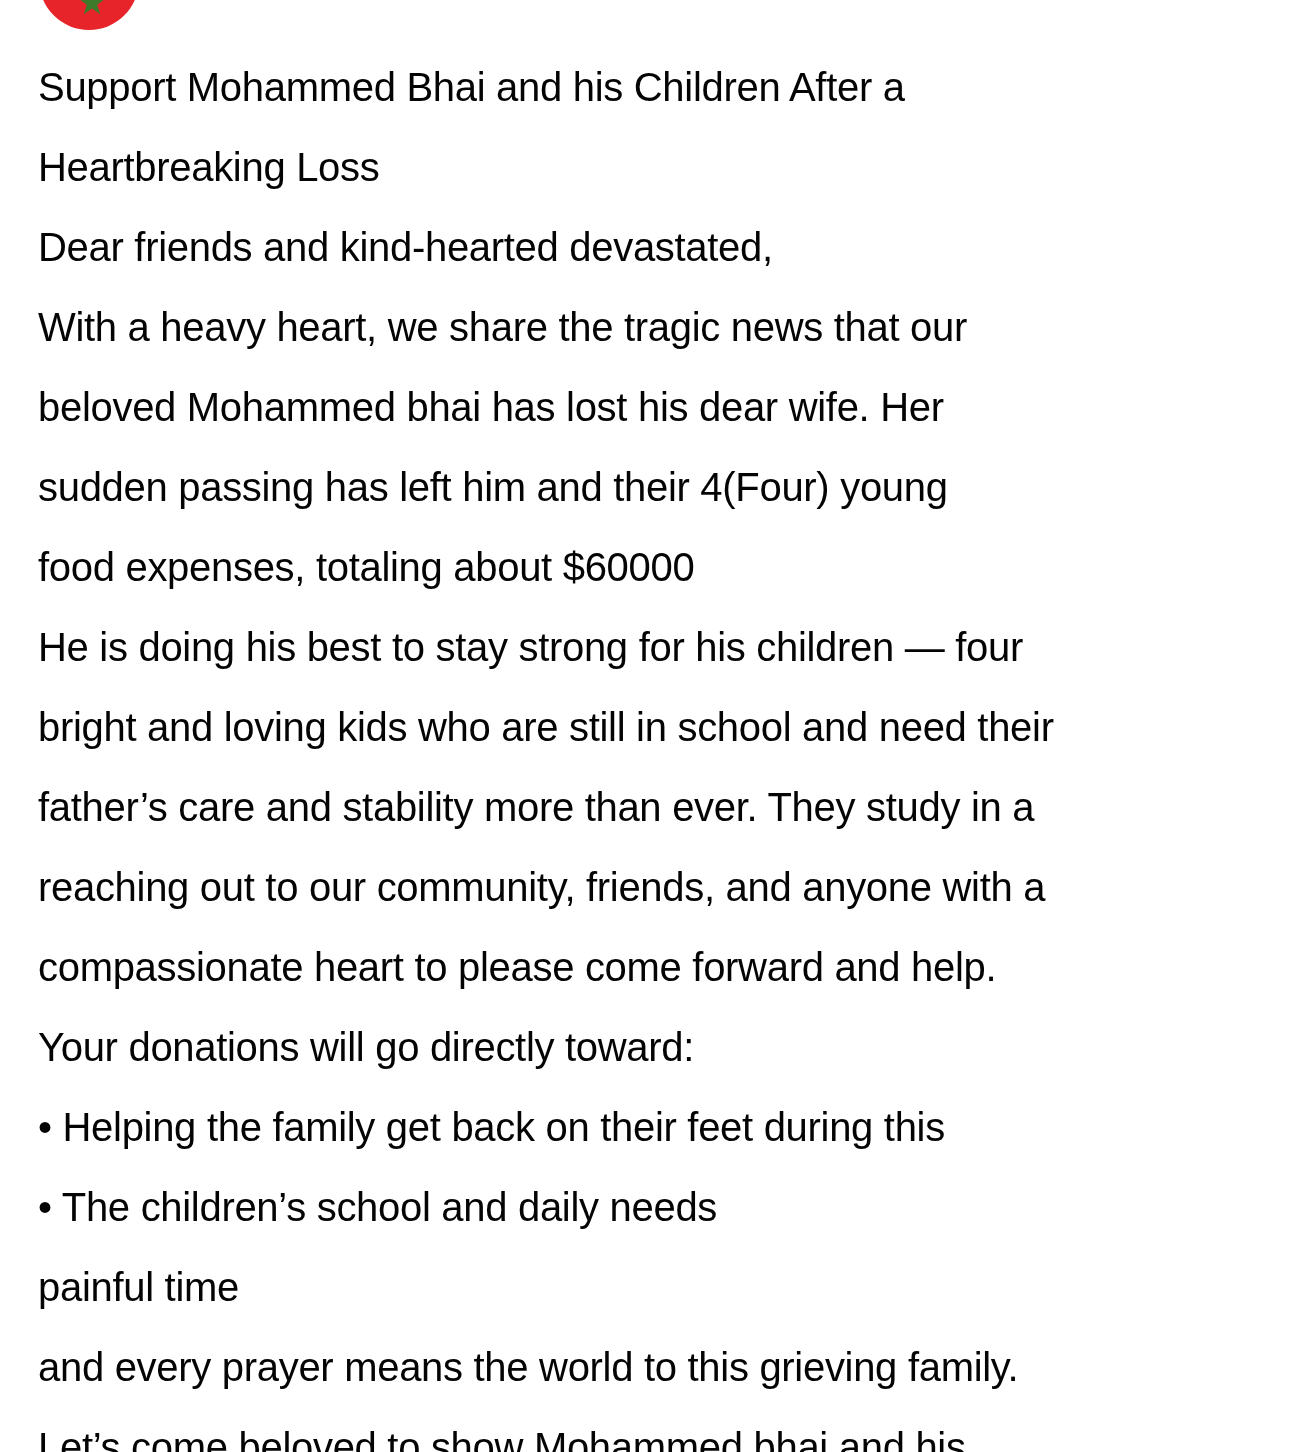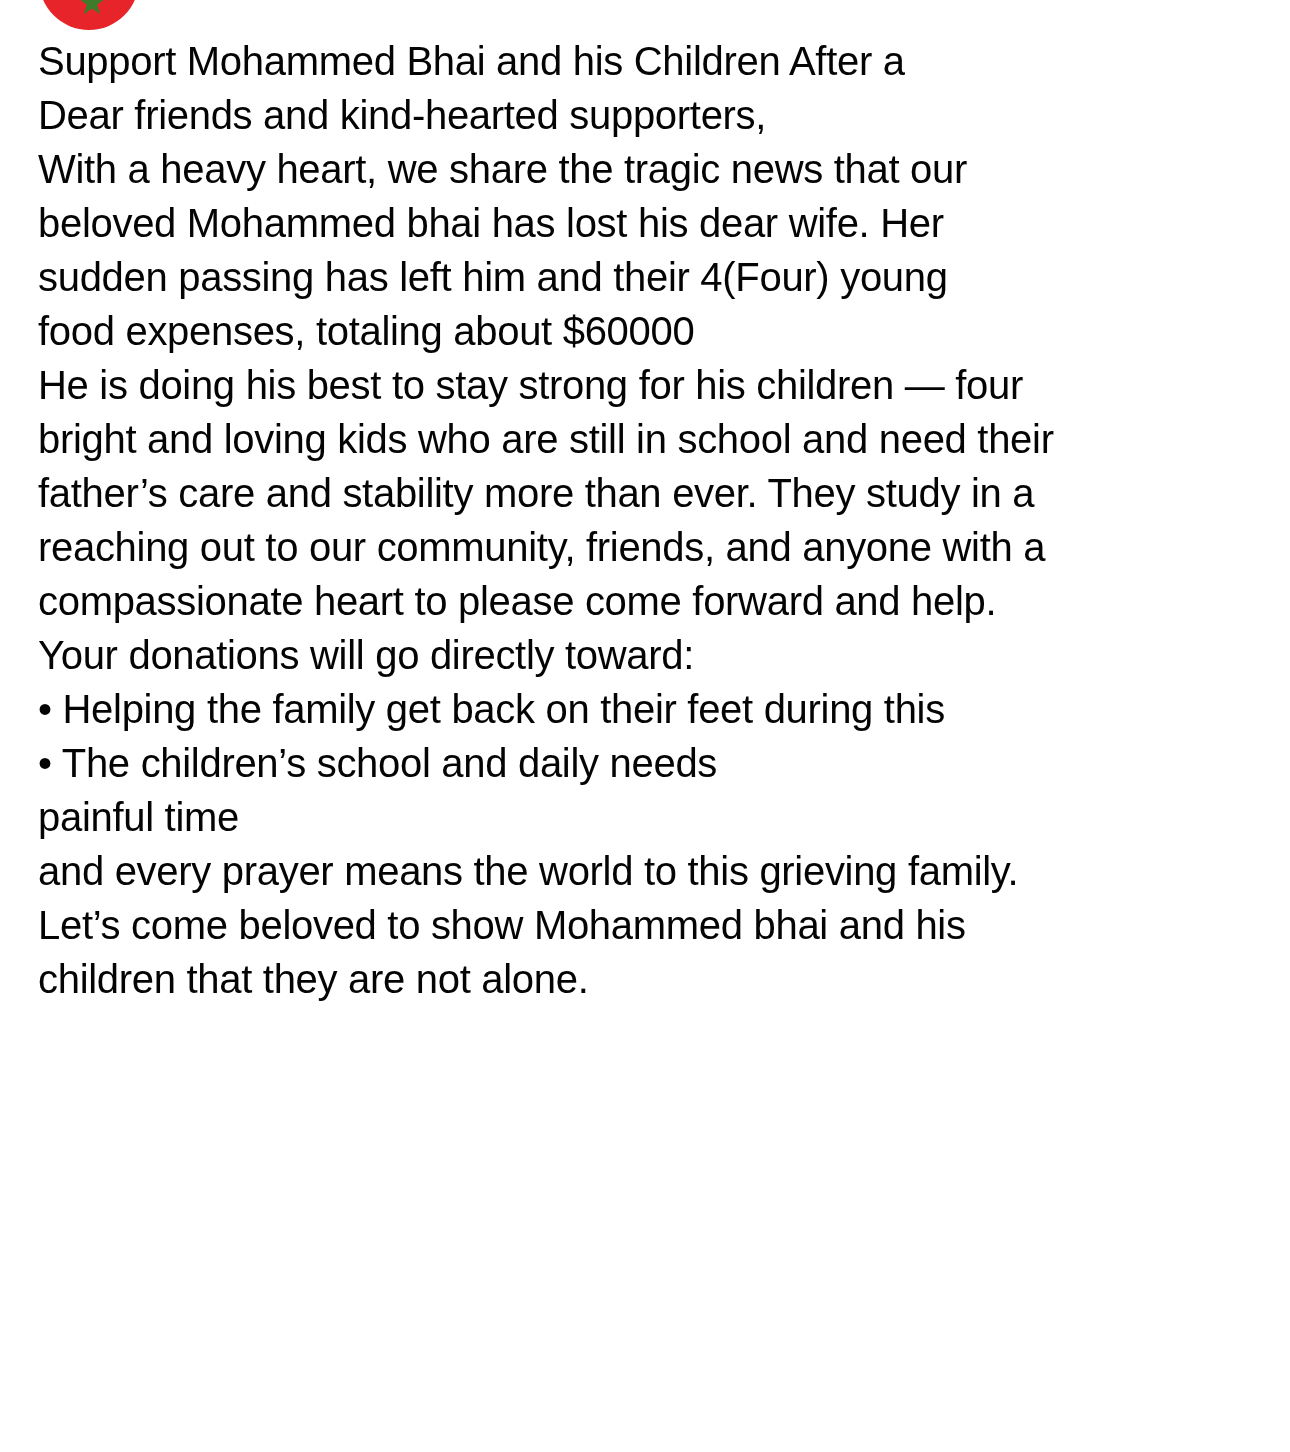--- a/index.html
+++ b/index.html
@@ -21,40 +21,41 @@
   .post-text {
     position: absolute;
     left: 38px;
     top: 34px;
     width: 1230px;
     font-size: 40px;
     line-height: 54px;
     letter-spacing: -0.3px;
     color: #040404;
   }
-  .line { white-space: pre; }
+  .line { white-space: pre; margin-top: 26px; }
   .final-line { white-space: pre; }
   .emoji {
     display: inline-block;
     vertical-align: -11px;
   }
   .emoji-heart { margin-left: 16px; }
   .emoji-hands { margin-left: 10px; }
 </style>
 </head>
 <body>
 
 <svg class="avatar" viewBox="0 0 100 100" aria-hidden="true">
   <circle cx="50" cy="50" r="50" fill="#e8242b"></circle>
   <path d="M53,59 L56.2,68.6 L66.3,68.7 L58.2,74.7 L61.2,84.3 L53,78.5 L44.8,84.3 L47.8,74.7 L39.7,68.7 L49.8,68.6 Z" fill="#3e7c2b"></path>
 </svg>
 
 <div class="post-text">
   <div class="line">Support Mohammed Bhai and his Children After a</div>
-  <div class="line">Dear friends and kind-hearted supporters,</div>
+  <div class="line">Heartbreaking Loss</div>
+  <div class="line">Dear friends and kind-hearted devastated,</div>
   <div class="line">With a heavy heart, we share the tragic news that our</div>
   <div class="line">beloved Mohammed bhai has lost his dear wife. Her</div>
   <div class="line">sudden passing has left him and their 4(Four) young</div>
   <div class="line">food expenses, totaling about $60000</div>
   <div class="line">He is doing his best to stay strong for his children — four</div>
   <div class="line">bright and loving kids who are still in school and need their</div>
   <div class="line">father’s care and stability more than ever. They study in a</div>
   <div class="line">reaching out to our community, friends, and anyone with a</div>
   <div class="line">compassionate heart to please come forward and help.</div>
   <div class="line">Your donations will go directly toward:</div>

